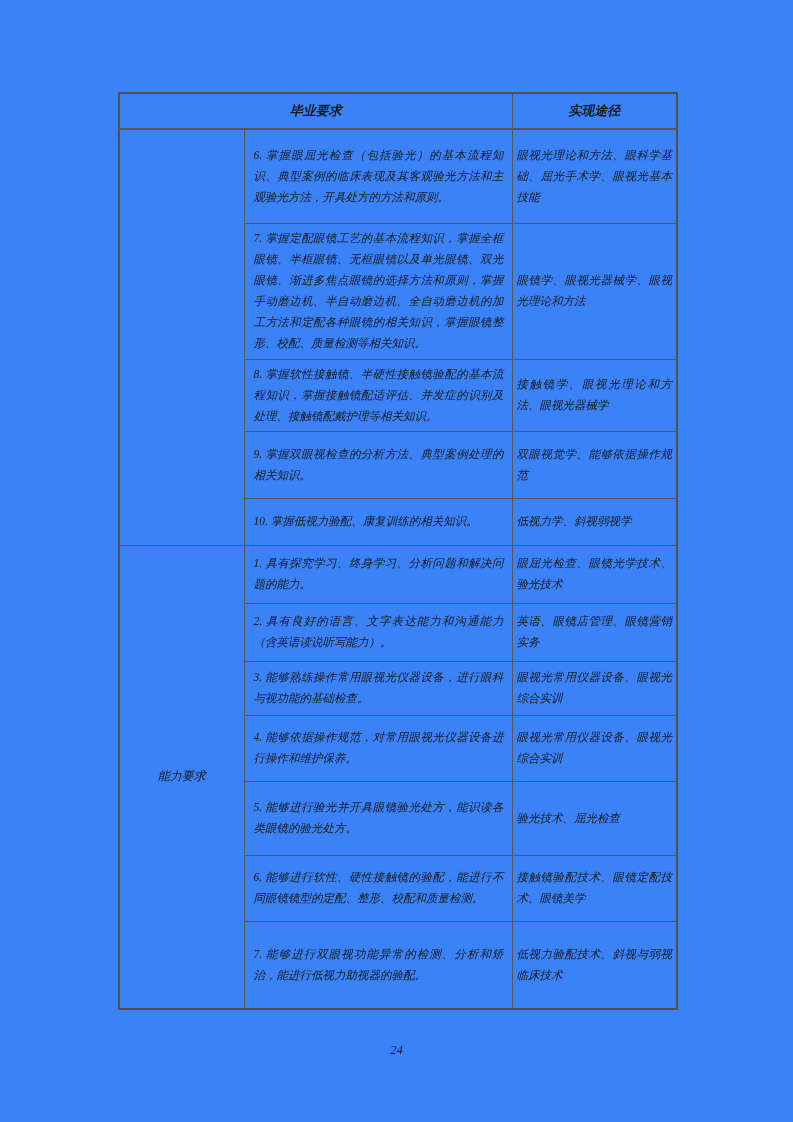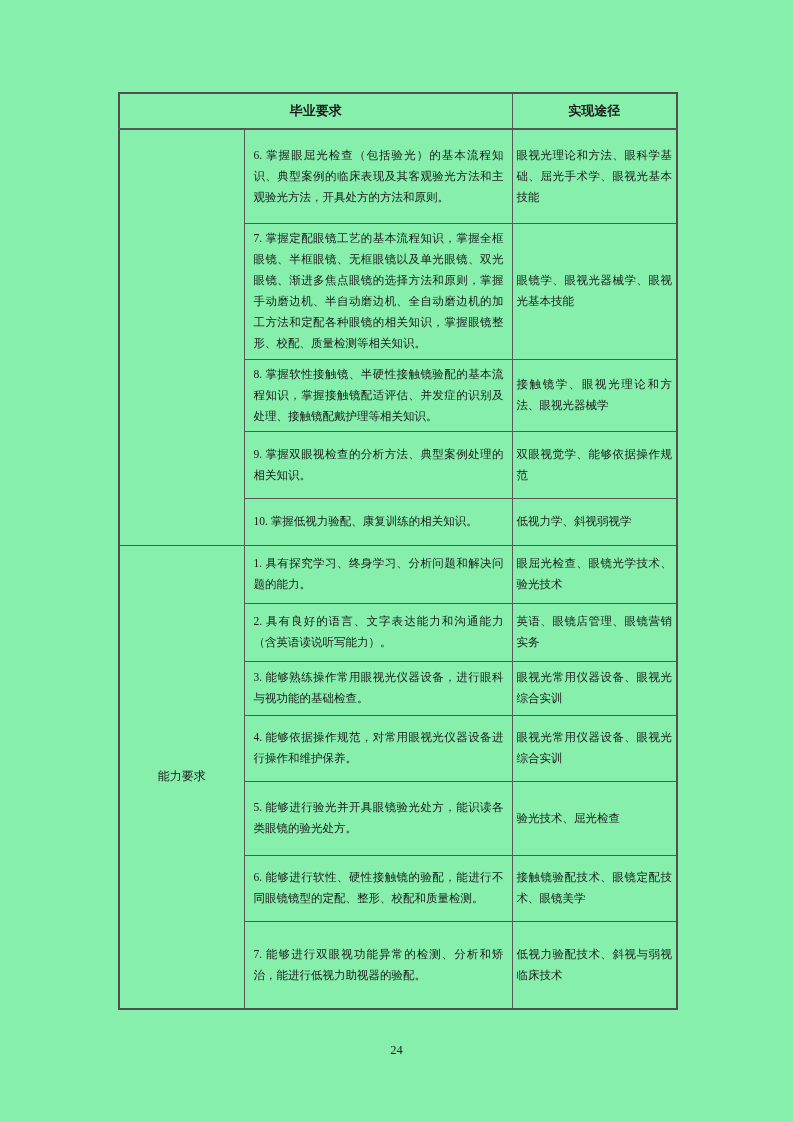--- a/index.html
+++ b/index.html
@@ -3,21 +3,21 @@
 <meta charset="utf-8">
 <style>
   * { margin: 0; padding: 0; box-sizing: border-box; }
   html, body { background: #ffffff; }
   body {
     width: 793px; height: 1122px;
     position: relative;
     font-family: "Liberation Serif", "DejaVu Serif", serif;
     color: #1a1a1a;
   }
-  .page { position: absolute; inset: 0; background: #86efac; }
+  .page { position: absolute; inset: 0; background: #3b82f6; font-style: italic; }
 
   table.doc-table {
     position: absolute;
     left: 118px; top: 92px;
     width: 558px;
     border-collapse: collapse;
     table-layout: fixed;
     border: 2px solid #4f4f4f;
   }
   col.c1 { width: 125px; }
@@ -95,21 +95,21 @@
       </tr>
     </thead>
     <tbody id="table-body">
         <tr data-row="s0-r0">
           <td rowspan="5" class="sec-label"></td>
           <td class="req">6. 掌握眼屈光检查（包括验光）的基本流程知识、典型案例的临床表现及其客观验光方法和主观验光方法，开具处方的方法和原则。</td>
           <td class="path">眼视光理论和方法、眼科学基础、屈光手术学、眼视光基本技能</td>
         </tr>
         <tr data-row="s0-r1">
           <td class="req">7. 掌握定配眼镜工艺的基本流程知识，掌握全框眼镜、半框眼镜、无框眼镜以及单光眼镜、双光眼镜、渐进多焦点眼镜的选择方法和原则，掌握手动磨边机、半自动磨边机、全自动磨边机的加工方法和定配各种眼镜的相关知识，掌握眼镜整形、校配、质量检测等相关知识。</td>
-          <td class="path">眼镜学、眼视光器械学、眼视光基本技能</td>
+          <td class="path">眼镜学、眼视光器械学、眼视光理论和方法</td>
         </tr>
         <tr data-row="s0-r2">
           <td class="req">8. 掌握软性接触镜、半硬性接触镜验配的基本流程知识，掌握接触镜配适评估、并发症的识别及处理、接触镜配戴护理等相关知识。</td>
           <td class="path">接触镜学、眼视光理论和方法、眼视光器械学</td>
         </tr>
         <tr data-row="s0-r3">
           <td class="req">9. 掌握双眼视检查的分析方法、典型案例处理的相关知识。</td>
           <td class="path">双眼视觉学、能够依据操作规范</td>
         </tr>
         <tr data-row="s0-r4">

